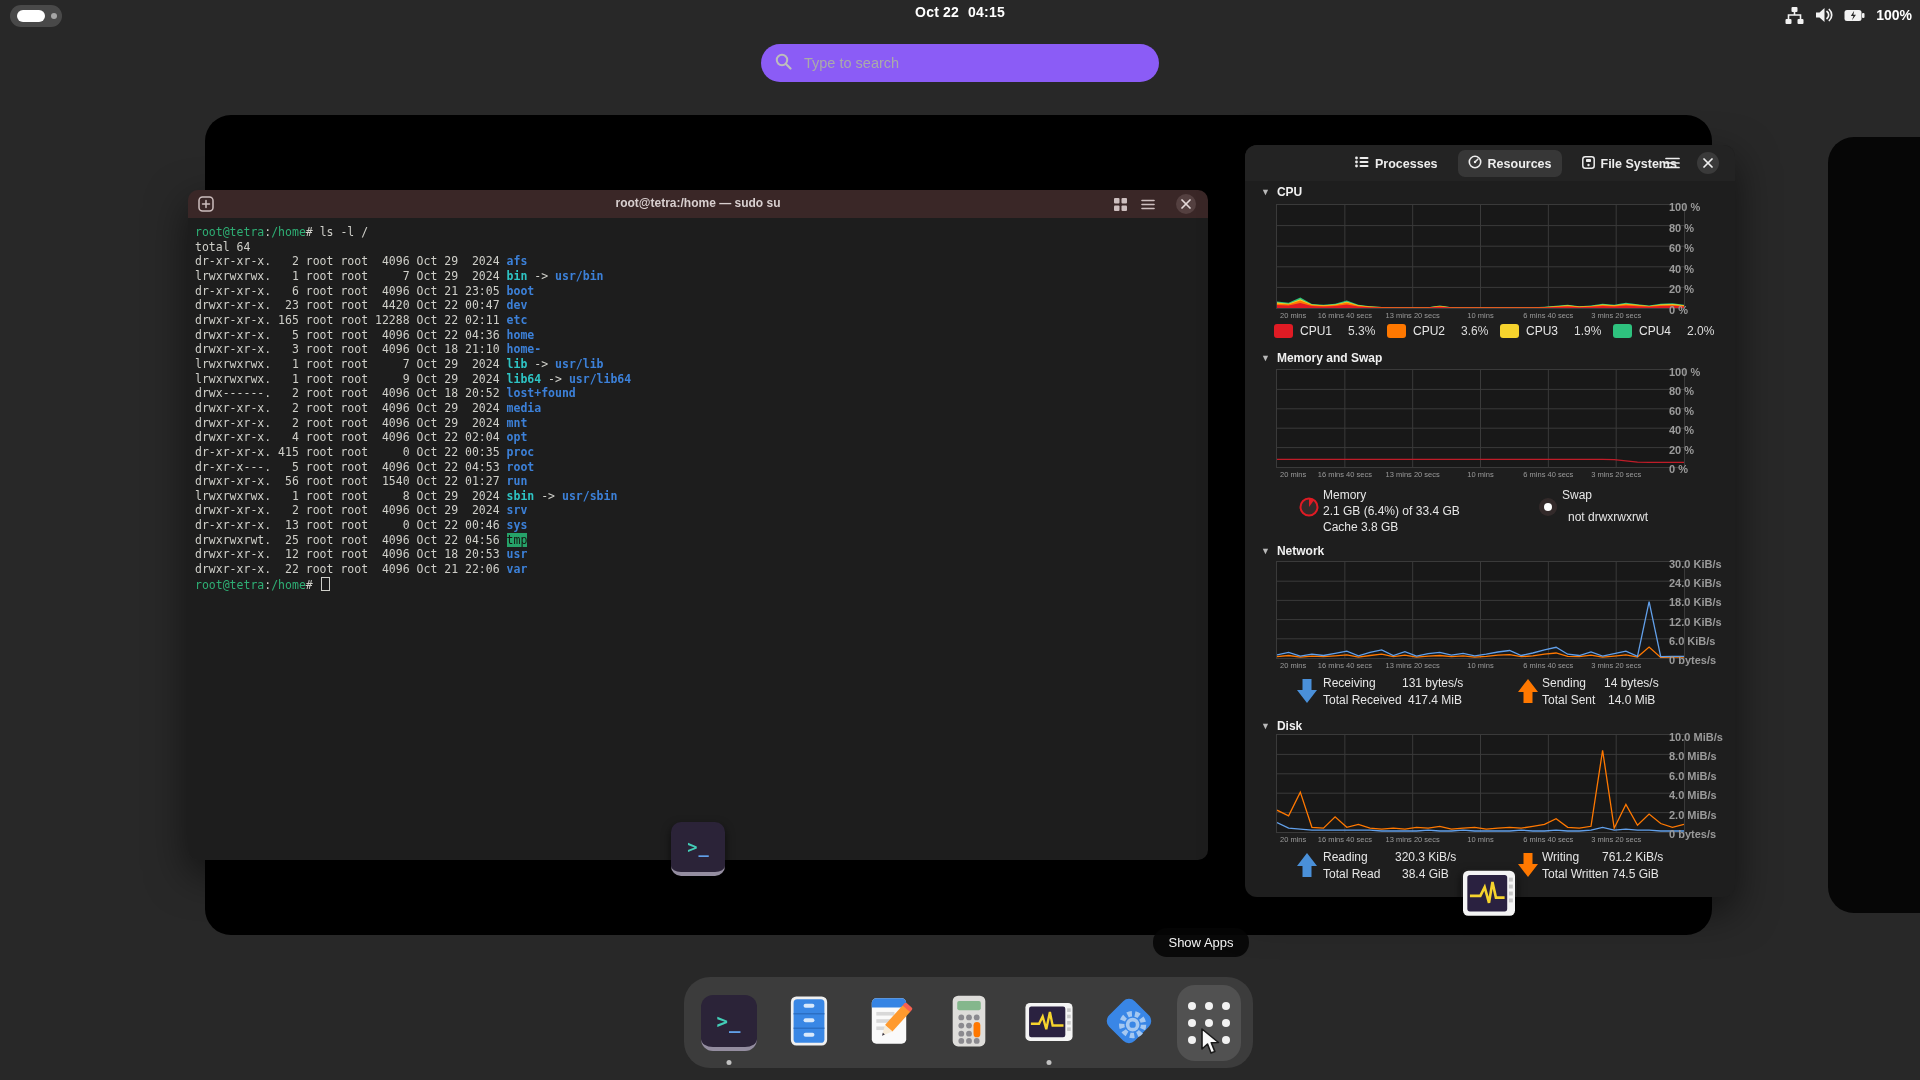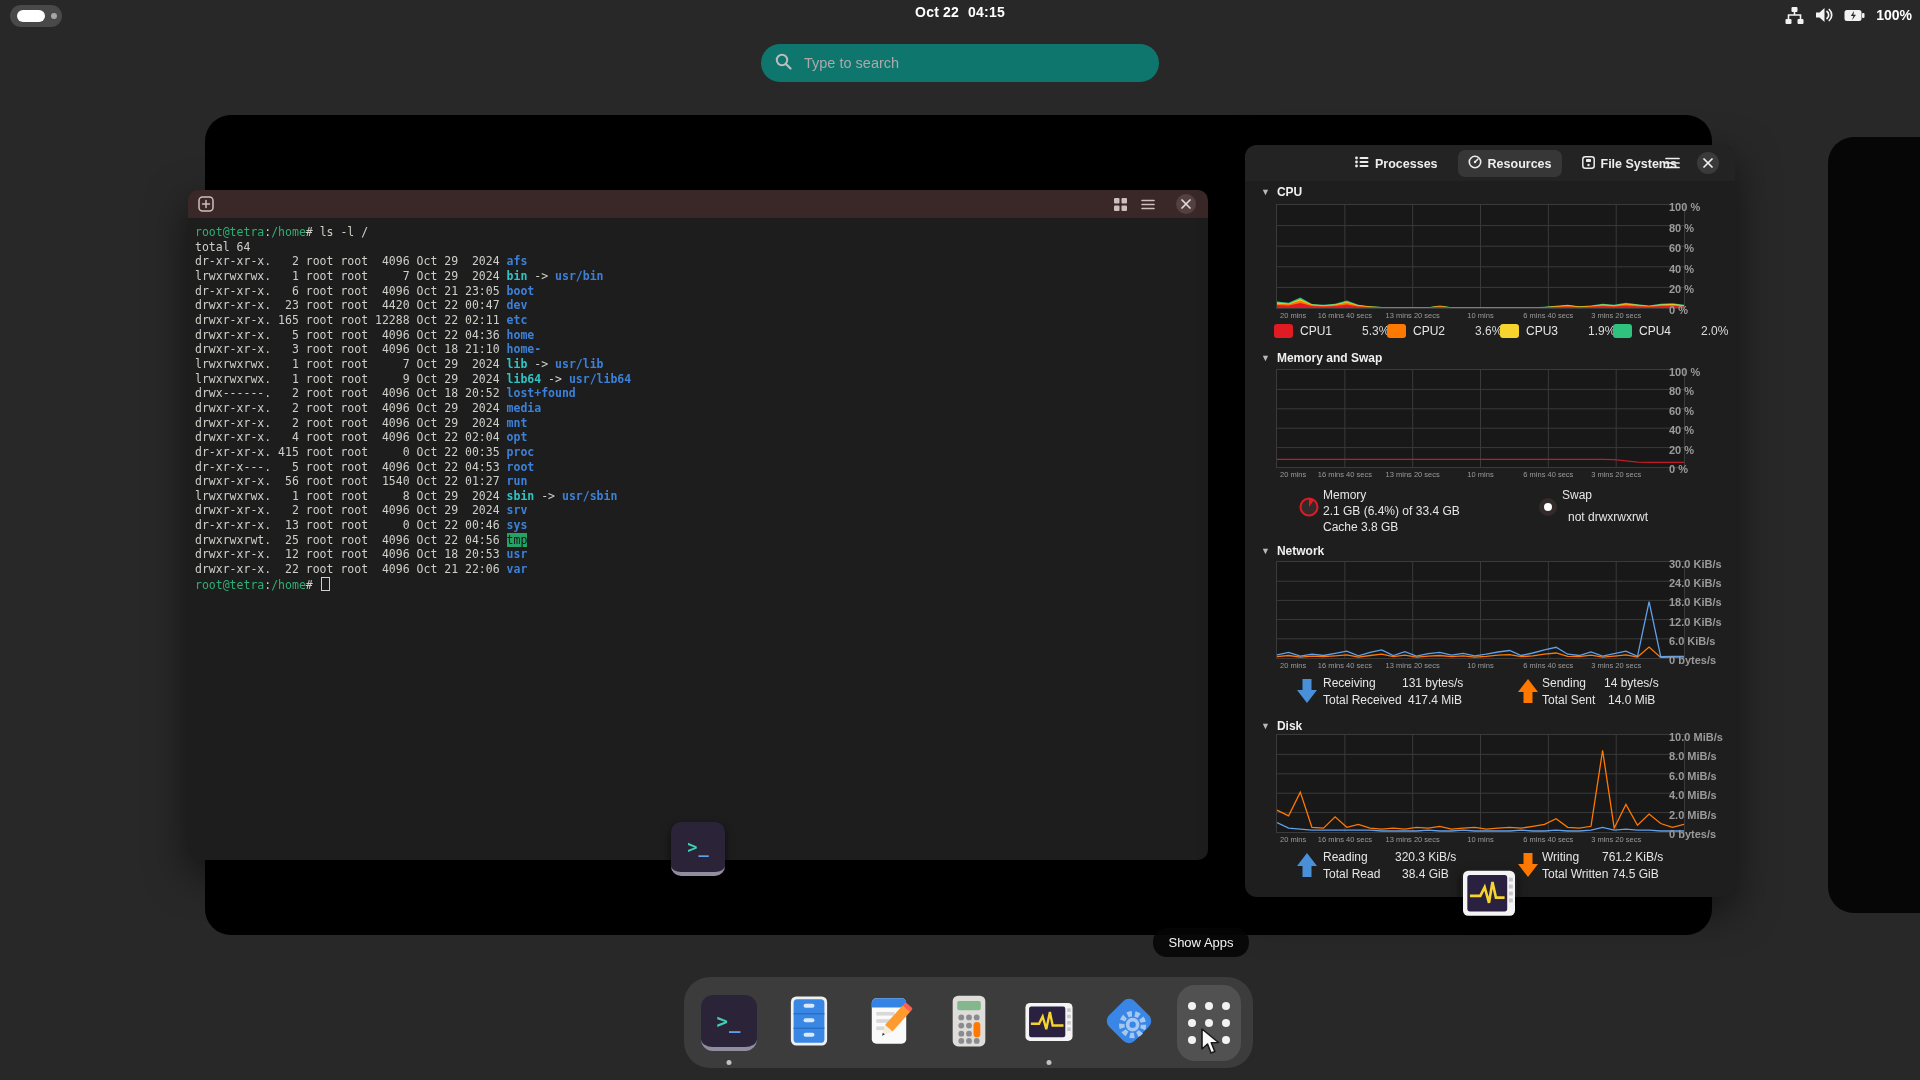--- a/index.html
+++ b/index.html
@@ -12,21 +12,21 @@
   #ws-active{position:absolute;left:7px;top:5px;width:28px;height:12px;border-radius:6px;background:#ffffff;}
   #ws-dot{position:absolute;left:41px;top:8px;width:6px;height:6px;border-radius:50%;background:#a6a6a6;}
   #clock{position:absolute;left:50%;top:4px;transform:translateX(-50%);
     color:#ffffff;font-weight:bold;font-size:14px;letter-spacing:.2px;}
   #clock .gap{display:inline-block;width:9px;}
   #status-area{position:absolute;right:8px;top:3px;height:24px;display:flex;align-items:center;gap:11px;color:#fff;}
   #status-area svg{display:block;}
   #battery-label{font-weight:bold;font-size:14px;}
   
   #search{position:absolute;left:50%;top:44px;transform:translateX(-50%);width:398px;height:38px;
-    border-radius:19px;background:#0f766e;display:flex;align-items:center;padding:11px 14px;box-sizing:border-box;}
+    border-radius:19px;background:#8b5cf6;display:flex;align-items:center;padding:11px 14px;box-sizing:border-box;}
   #search input{background:transparent;border:none;outline:none;color:#ddd;font-size:14.5px;
     font-family:"Liberation Sans",sans-serif;margin-left:10px;width:330px;}
   #search input::placeholder{color:#aaaaaa;}
   
   #workspace{position:absolute;left:205px;top:115px;width:1507px;height:820px;border-radius:26px;background:#000;}
   #workspace-next{position:absolute;left:1828px;top:137px;width:92px;height:776px;
     border-radius:26px 0 0 26px;background:#060606;}
   
   #terminal{position:absolute;left:188px;top:190px;width:1020px;height:670px;border-radius:10px;
     box-shadow:0 14px 40px rgba(0,0,0,.55);}
@@ -69,21 +69,21 @@
     font-size:12px;font-weight:bold;}
   .expander{color:#b9b9b9;font-size:9px;}
   .chart{position:absolute;left:31px;width:407px;background:#181818;}
   .chart svg{position:absolute;left:0;top:0;}
   .chart{border:1px solid #3a3a3a;box-sizing:content-box;}
   .ylabels span{position:absolute;left:392px;width:60px;color:#9a9a9a;font-size:11px;white-space:nowrap;font-weight:bold;}
   .xlabels{position:absolute;left:0;width:407px;height:10px;}
   .xlabels span{position:absolute;color:#9a9a9a;font-size:7.5px;white-space:nowrap;}
   .cpu-leg{position:absolute;display:flex;align-items:center;color:#e6e6e6;font-size:12px;}
   .cpu-leg .swatch{width:19px;height:14px;border-radius:3px;margin-right:7px;display:inline-block;}
-  .cpu-leg .leg-val{margin-left:30px;color:#dcdcdc;}
+  .cpu-leg .leg-val{margin-left:16px;color:#dcdcdc;}
   .leg2{position:absolute;color:#e6e6e6;font-size:12px;}
   .leg2 .licon{position:absolute;top:2px;}
   .leg2 .lrow{position:absolute;white-space:nowrap;}
   .leg2 .lval{position:absolute;white-space:nowrap;}
   
   #dock{position:absolute;left:684px;top:977px;width:569px;height:91px;border-radius:26px;background:#3c3c3c;
     display:flex;align-items:center;justify-content:center;gap:16px;}
   .dock-item{position:relative;width:64px;height:64px;display:flex;align-items:center;justify-content:center;}
   .running-dot{position:absolute;left:50%;bottom:-10px;transform:translateX(-50%);
     width:5px;height:5px;border-radius:50%;background:#c2c2c2;}
@@ -150,20 +150,21 @@
 <div id="workspace-next"></div>
 
 <div id="terminal">
   <div id="term-header">
     <span class="term-btn" id="term-newtab">
       <svg width="16" height="16" viewBox="0 0 16 16">
           <rect x="1" y="1" width="14" height="14" rx="3.5" fill="none" stroke="#cdbebe" stroke-width="1.5"></rect>
           <path d="M8 4.5 v7 M4.5 8 h7" stroke="#cdbebe" stroke-width="1.5" stroke-linecap="round"></path>
         </svg>
     </span>
+    <div id="term-title">root@tetra:/home — sudo su</div>
     <span class="term-btn" id="term-tabsgrid">
       <svg width="13" height="13" viewBox="0 0 13 13">
           <g fill="#cdbebe">
             <rect x="0" y="0" width="5.5" height="5.5" rx="1"></rect>
             <rect x="7.5" y="0" width="5.5" height="5.5" rx="1"></rect>
             <rect x="0" y="7.5" width="5.5" height="5.5" rx="1"></rect>
             <rect x="7.5" y="7.5" width="5.5" height="5.5" rx="1"></rect>
           </g>
         </svg>
     </span>

